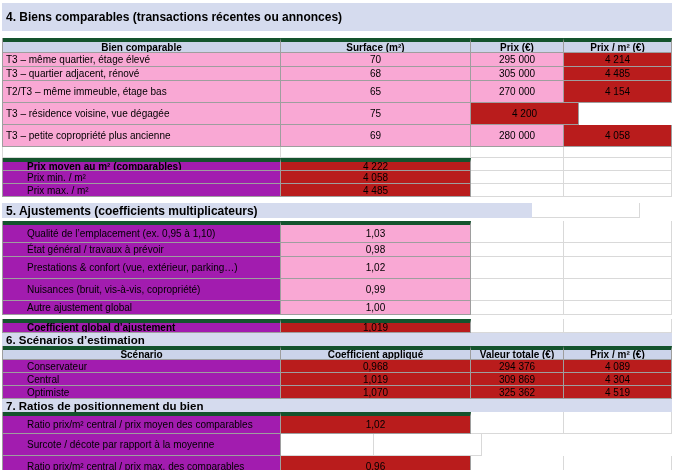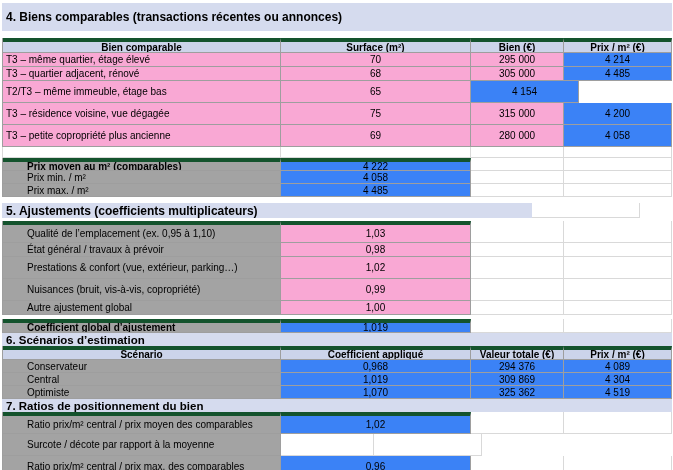--- a/index.html
+++ b/index.html
@@ -12,24 +12,24 @@
   .row { display:flex; }
   .c { box-sizing:border-box; display:flex; align-items:center; overflow:hidden; white-space:nowrap; }
   .cA { width:278px; } .cB { width:190px; } .cC { width:93px; } .cD { width:108px; }
   .lab { padding-left:3px; justify-content:flex-start; }
   .ctr { justify-content:center; }
   .bd { border-right:1px solid #9e9e9e; border-bottom:1px solid #9e9e9e; }
   .bt { border-top:4px solid #14532d; }
   .bl { border-left:1px solid #9e9e9e; }
   .gl { border-left:1px solid #d9d9d9; }
   .gd { border-right:1px solid #d9d9d9; border-bottom:1px solid #d9d9d9; background:#fff; }
-  .blue   { background:#a3a3a3;padding-left:24px; }
+  .blue   { background:#a21caf;padding-left:24px; }
   .hdr    { background:#ccd4ea; font-weight:bold; }
   .green  { background:#f9a8d4; }
-  .yellow { background:#3b82f6; }
+  .yellow { background:#b91c1c; }
   .band {
     background:#d5dbee; font-weight:bold; font-size:12px;
     display:flex; align-items:center; padding-left:4px; box-sizing:border-box;
   }
   .band-sm { font-size:11.5px; }
   .bold { font-weight:bold; }
   .sp { background:#fff; }
 </style>
 </head>
 <body>
@@ -39,45 +39,45 @@
 
     <div class="row sp" style="height:3px"></div>
 
     <div class="band" style="height:28px">4. Biens comparables (transactions récentes ou annonces)</div>
 
     <div class="row sp" style="height:7px"></div>
 
     <div class="row bl" style="height:15px">
       <div class="c cA hdr ctr bd bt">Bien comparable</div>
       <div class="c cB hdr ctr bd bt">Surface (m²)</div>
-      <div class="c cC hdr ctr bd bt">Bien (€)</div>
+      <div class="c cC hdr ctr bd bt">Prix (€)</div>
       <div class="c cD hdr ctr bd bt">Prix / m² (€)</div>
     </div>
 
     <div class="row bl" style="height:14px">
       <div class="c cA green lab bd">T3 – même quartier, étage élevé</div>
       <div class="c cB green ctr bd">70</div>
       <div class="c cC green ctr bd">295 000</div>
       <div class="c cD yellow ctr bd">4 214</div>
     </div>
     <div class="row bl" style="height:14px">
       <div class="c cA green lab bd">T3 – quartier adjacent, rénové</div>
       <div class="c cB green ctr bd">68</div>
       <div class="c cC green ctr bd">305 000</div>
       <div class="c cD yellow ctr bd">4 485</div>
     </div>
     <div class="row bl" style="height:22px">
       <div class="c cA green lab bd">T2/T3 – même immeuble, étage bas</div>
       <div class="c cB green ctr bd">65</div>
+      <div class="c cC green ctr bd">270 000</div>
       <div class="c cD yellow ctr bd">4 154</div>
     </div>
     <div class="row bl" style="height:22px">
       <div class="c cA green lab bd">T3 – résidence voisine, vue dégagée</div>
       <div class="c cB green ctr bd">75</div>
-      <div class="c cC green ctr bd">315 000</div>
       <div class="c cD yellow ctr bd">4 200</div>
     </div>
     <div class="row bl" style="height:22px">
       <div class="c cA green lab bd">T3 – petite copropriété plus ancienne</div>
       <div class="c cB green ctr bd">69</div>
       <div class="c cC green ctr bd">280 000</div>
       <div class="c cD yellow ctr bd">4 058</div>
     </div>
 
     <div class="row gl" style="height:11px">

